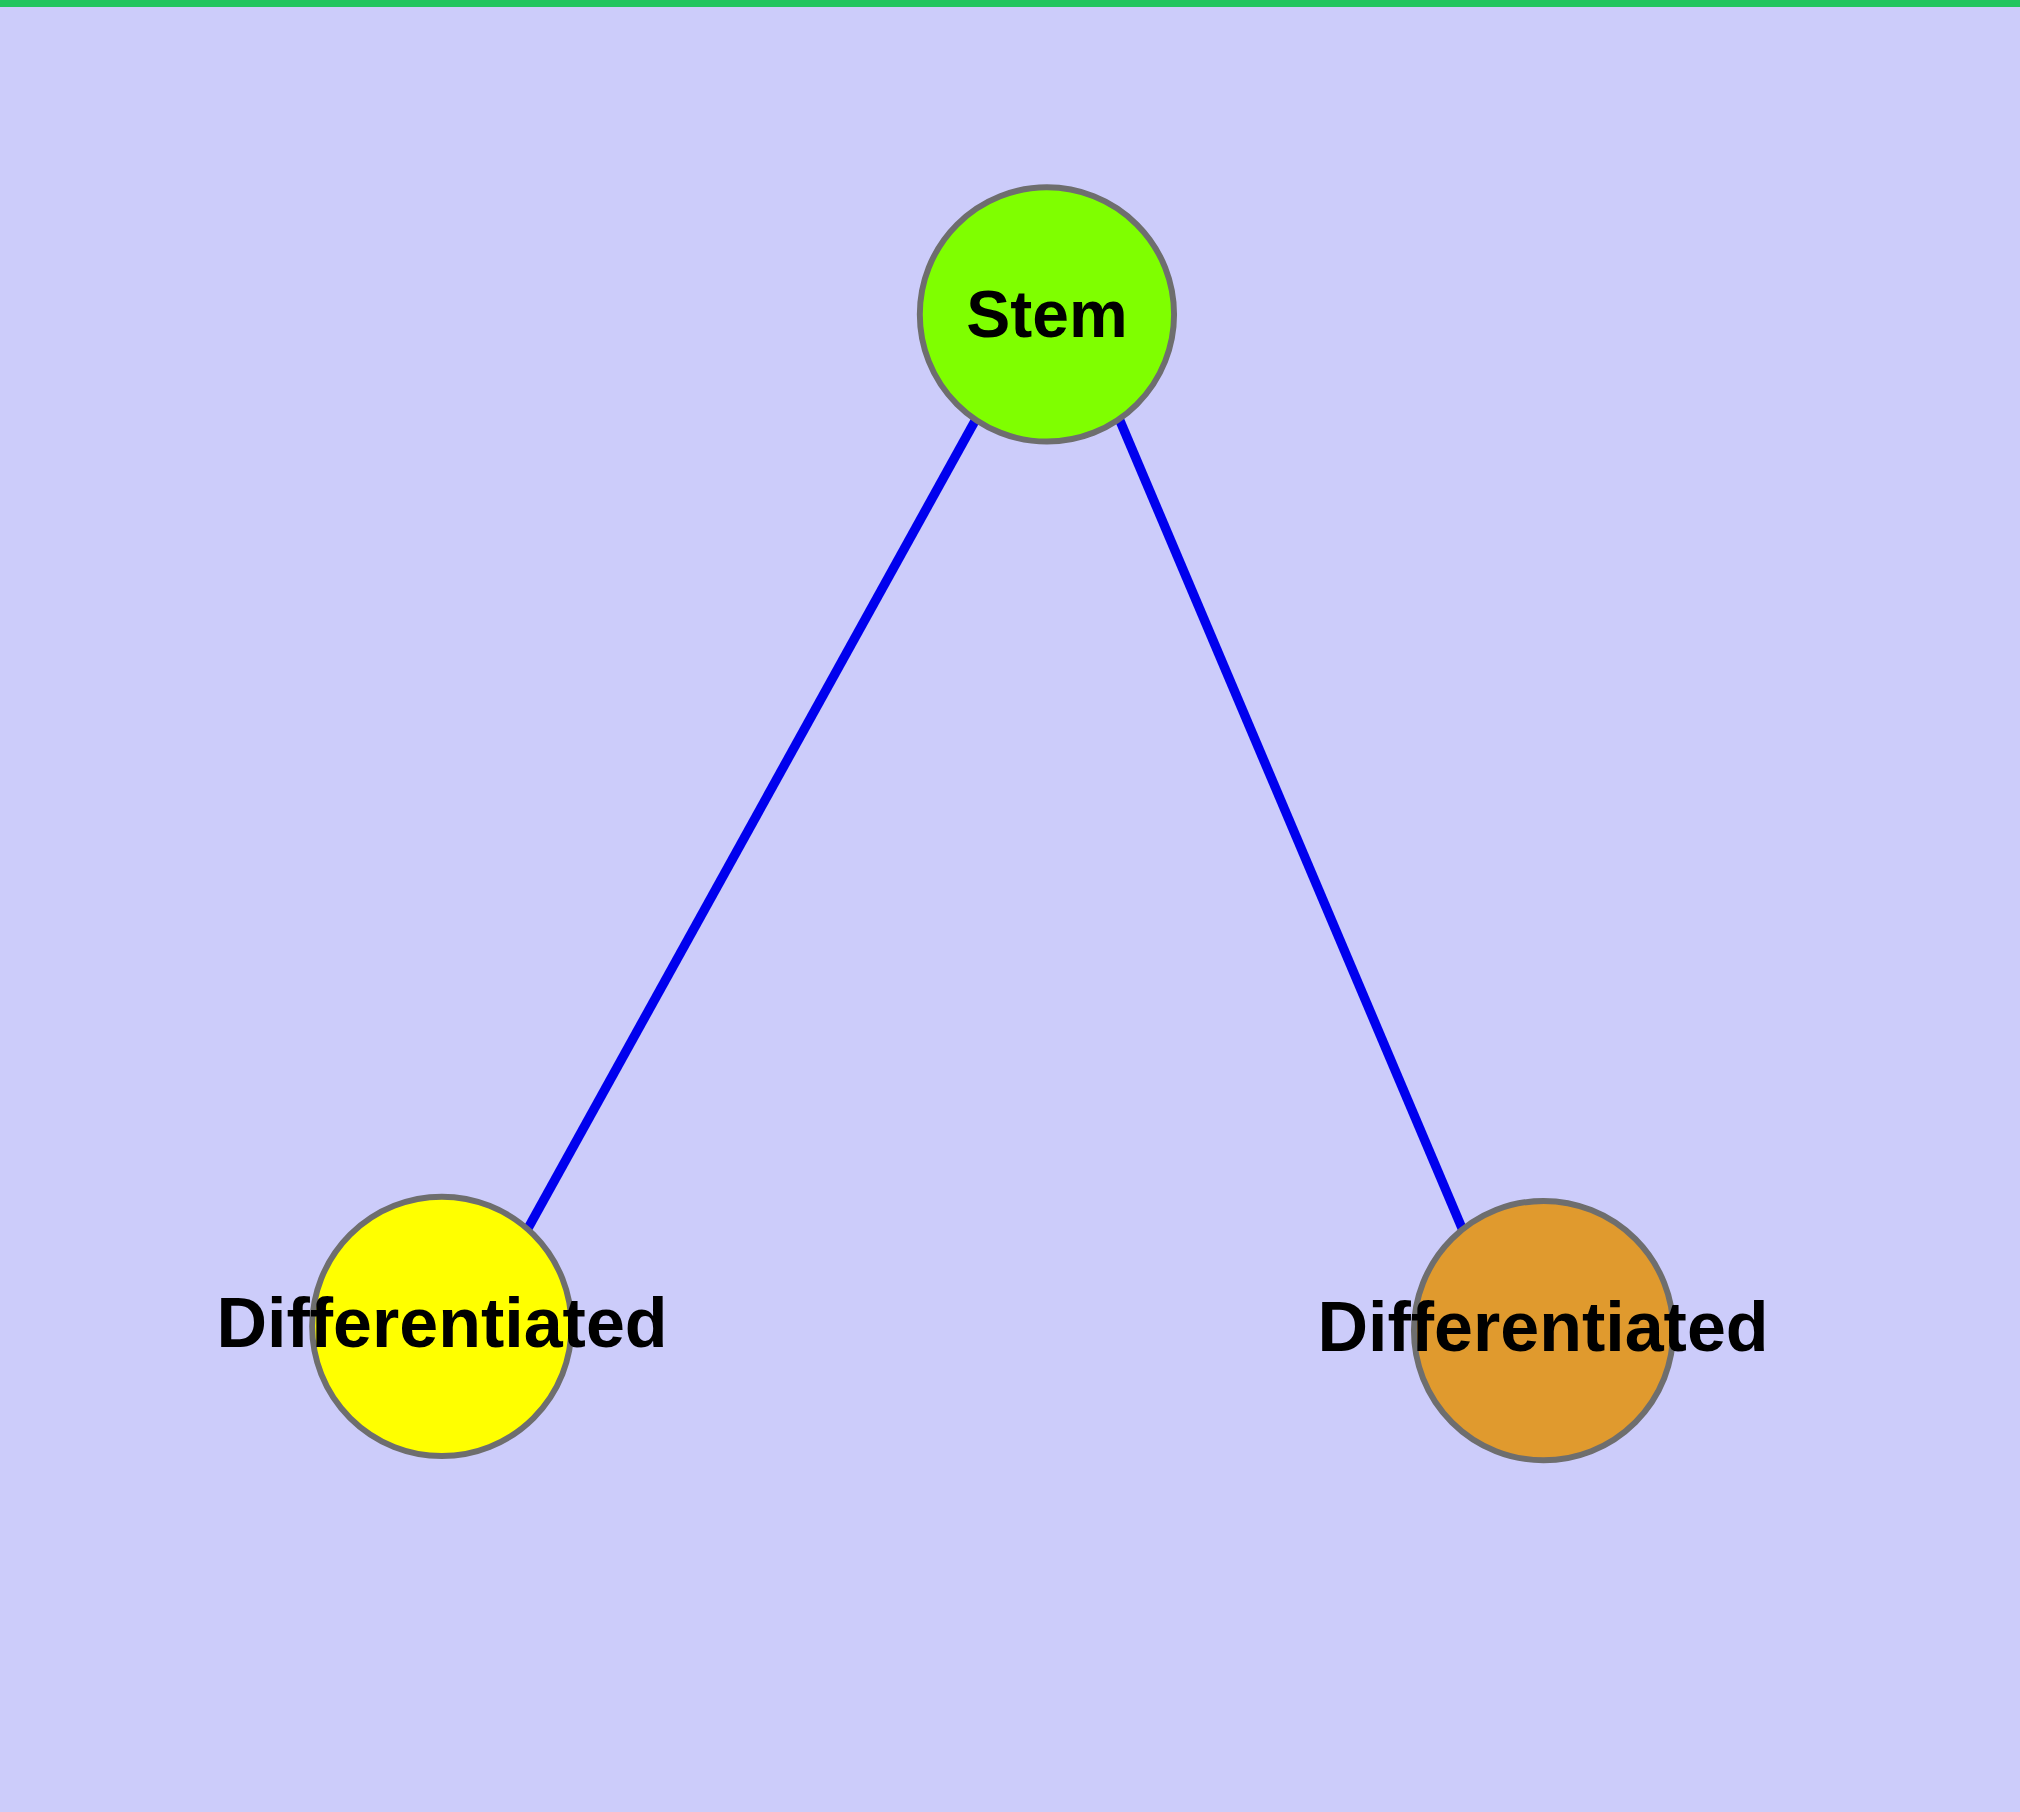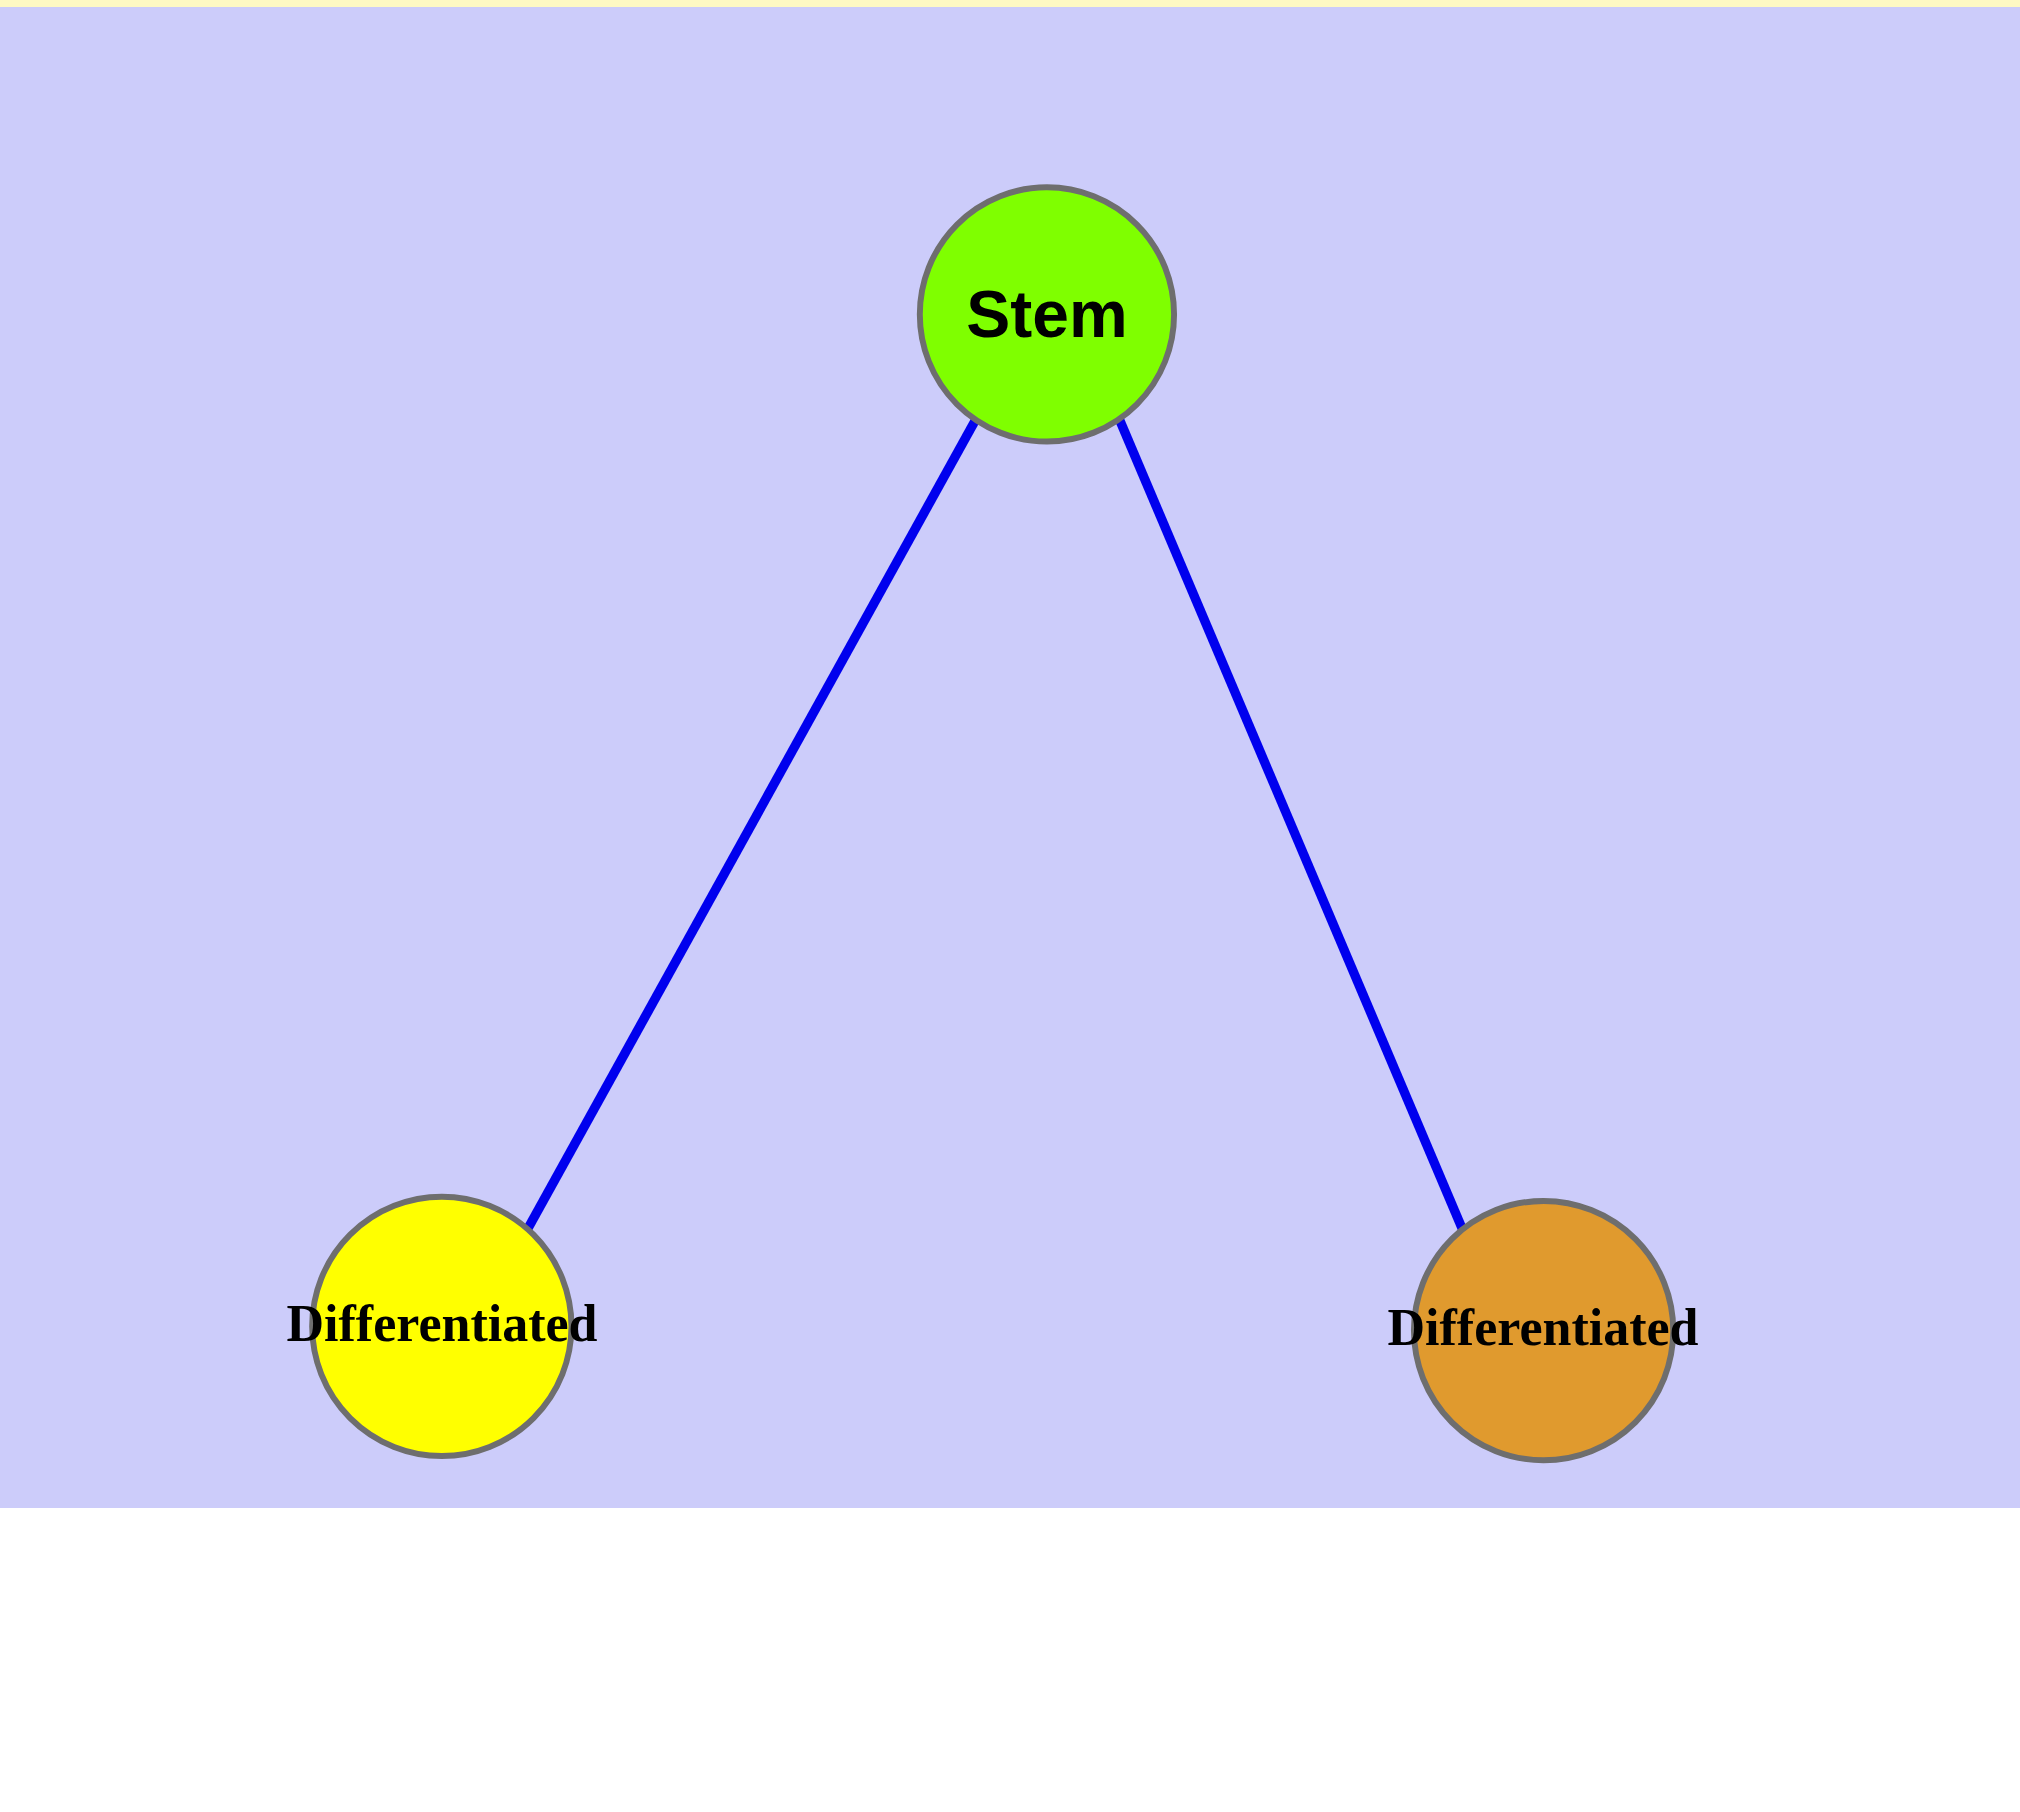--- a/index.html
+++ b/index.html
@@ -3,23 +3,23 @@
 <meta charset="utf-8">
 <style>
   html, body {
     margin: 0;
     padding: 0;
     background: #ffffff;
   }
   #canvas {
     position: relative;
     width: 2021px;
-    height: 1508px;
+    height: 1812px;
     overflow: hidden;
-    background: #fef9c3;
+    background: #22c55e;
     font-family: "Liberation Sans", sans-serif;
   }
   #plot-bg {
     position: absolute;
     left: 0;
     top: 6.8px;
     width: 2021px;
     height: 1805px;
     background: #ccccfa;
   }
@@ -47,22 +47,21 @@
     line-height: 1.08;
     white-space: pre;
     pointer-events: none;
     transform: translate(-50%, -50%);
   }
   #label-stem {
     font-size: 66px;
   }
   #label-type-a,
   #label-type-b {
-    font-size: 52px;
-    font-family: Liberation Serif, serif;
+    font-size: 70px;
   }
 </style>
 </head>
 <body>
 
 <div id="canvas">
 
   <div id="plot-bg"></div>
 
   <svg id="graph-svg" viewBox="0 0 2384 2138" xmlns="http://www.w3.org/2000/svg">

